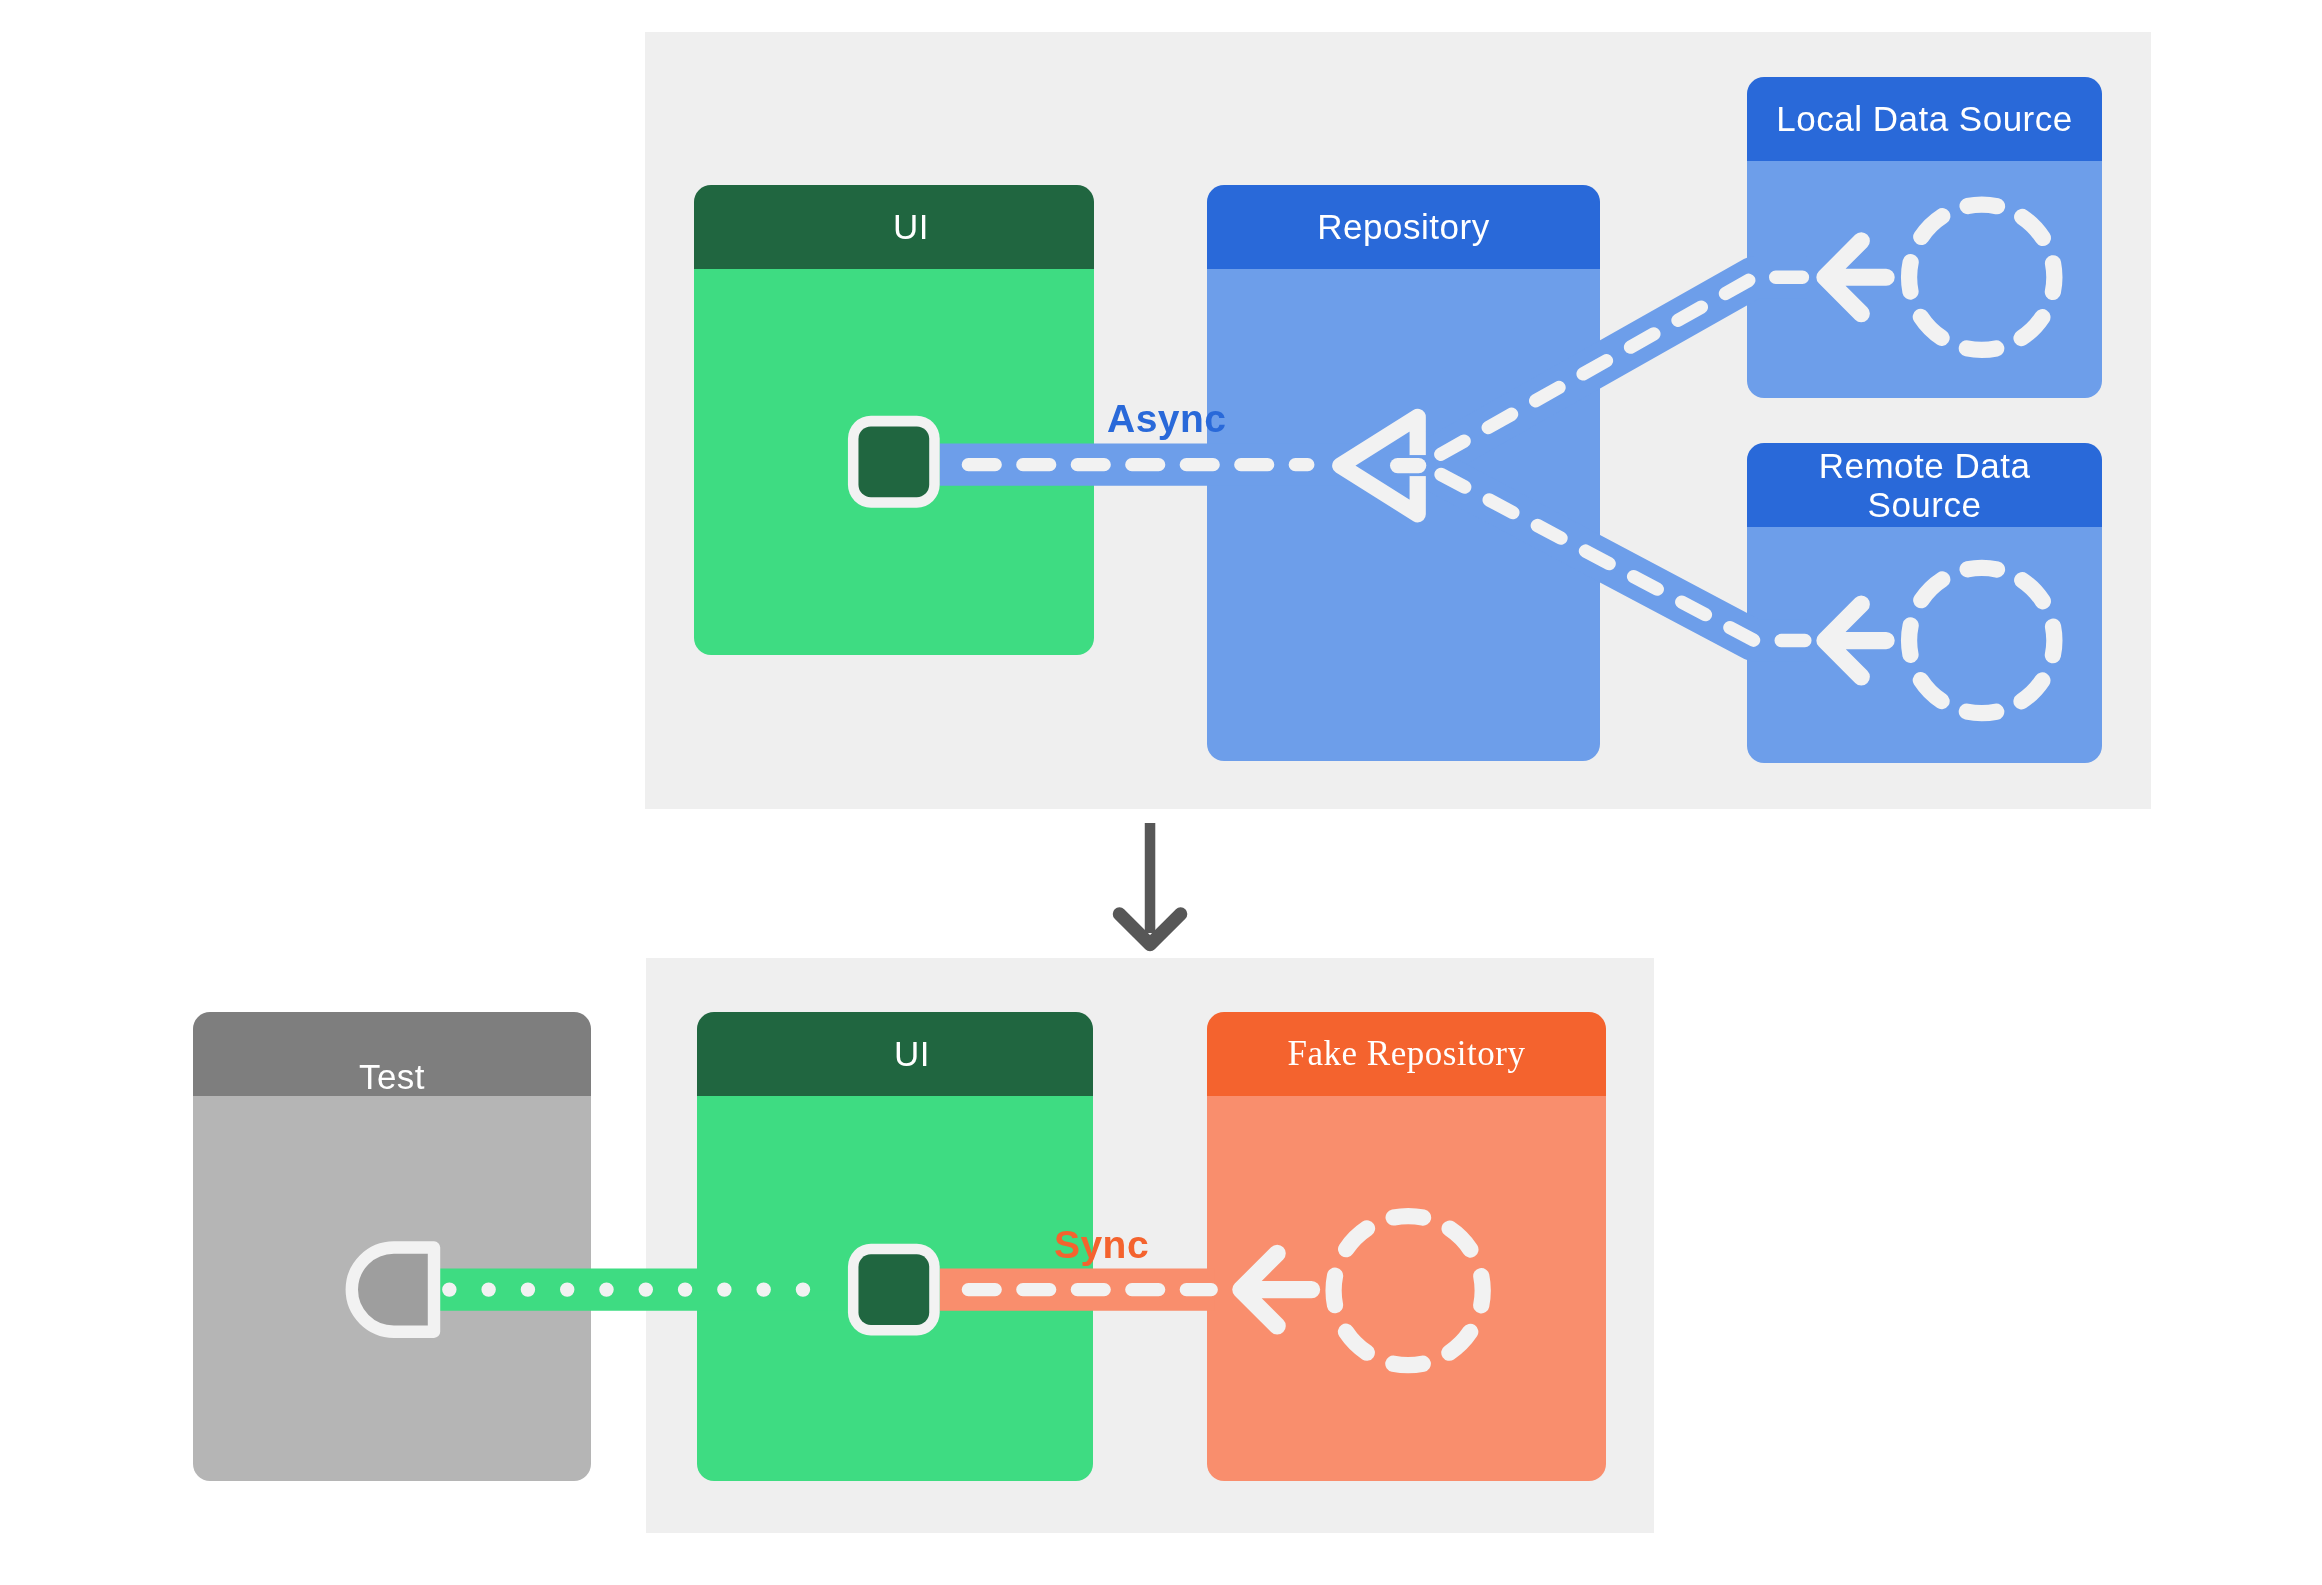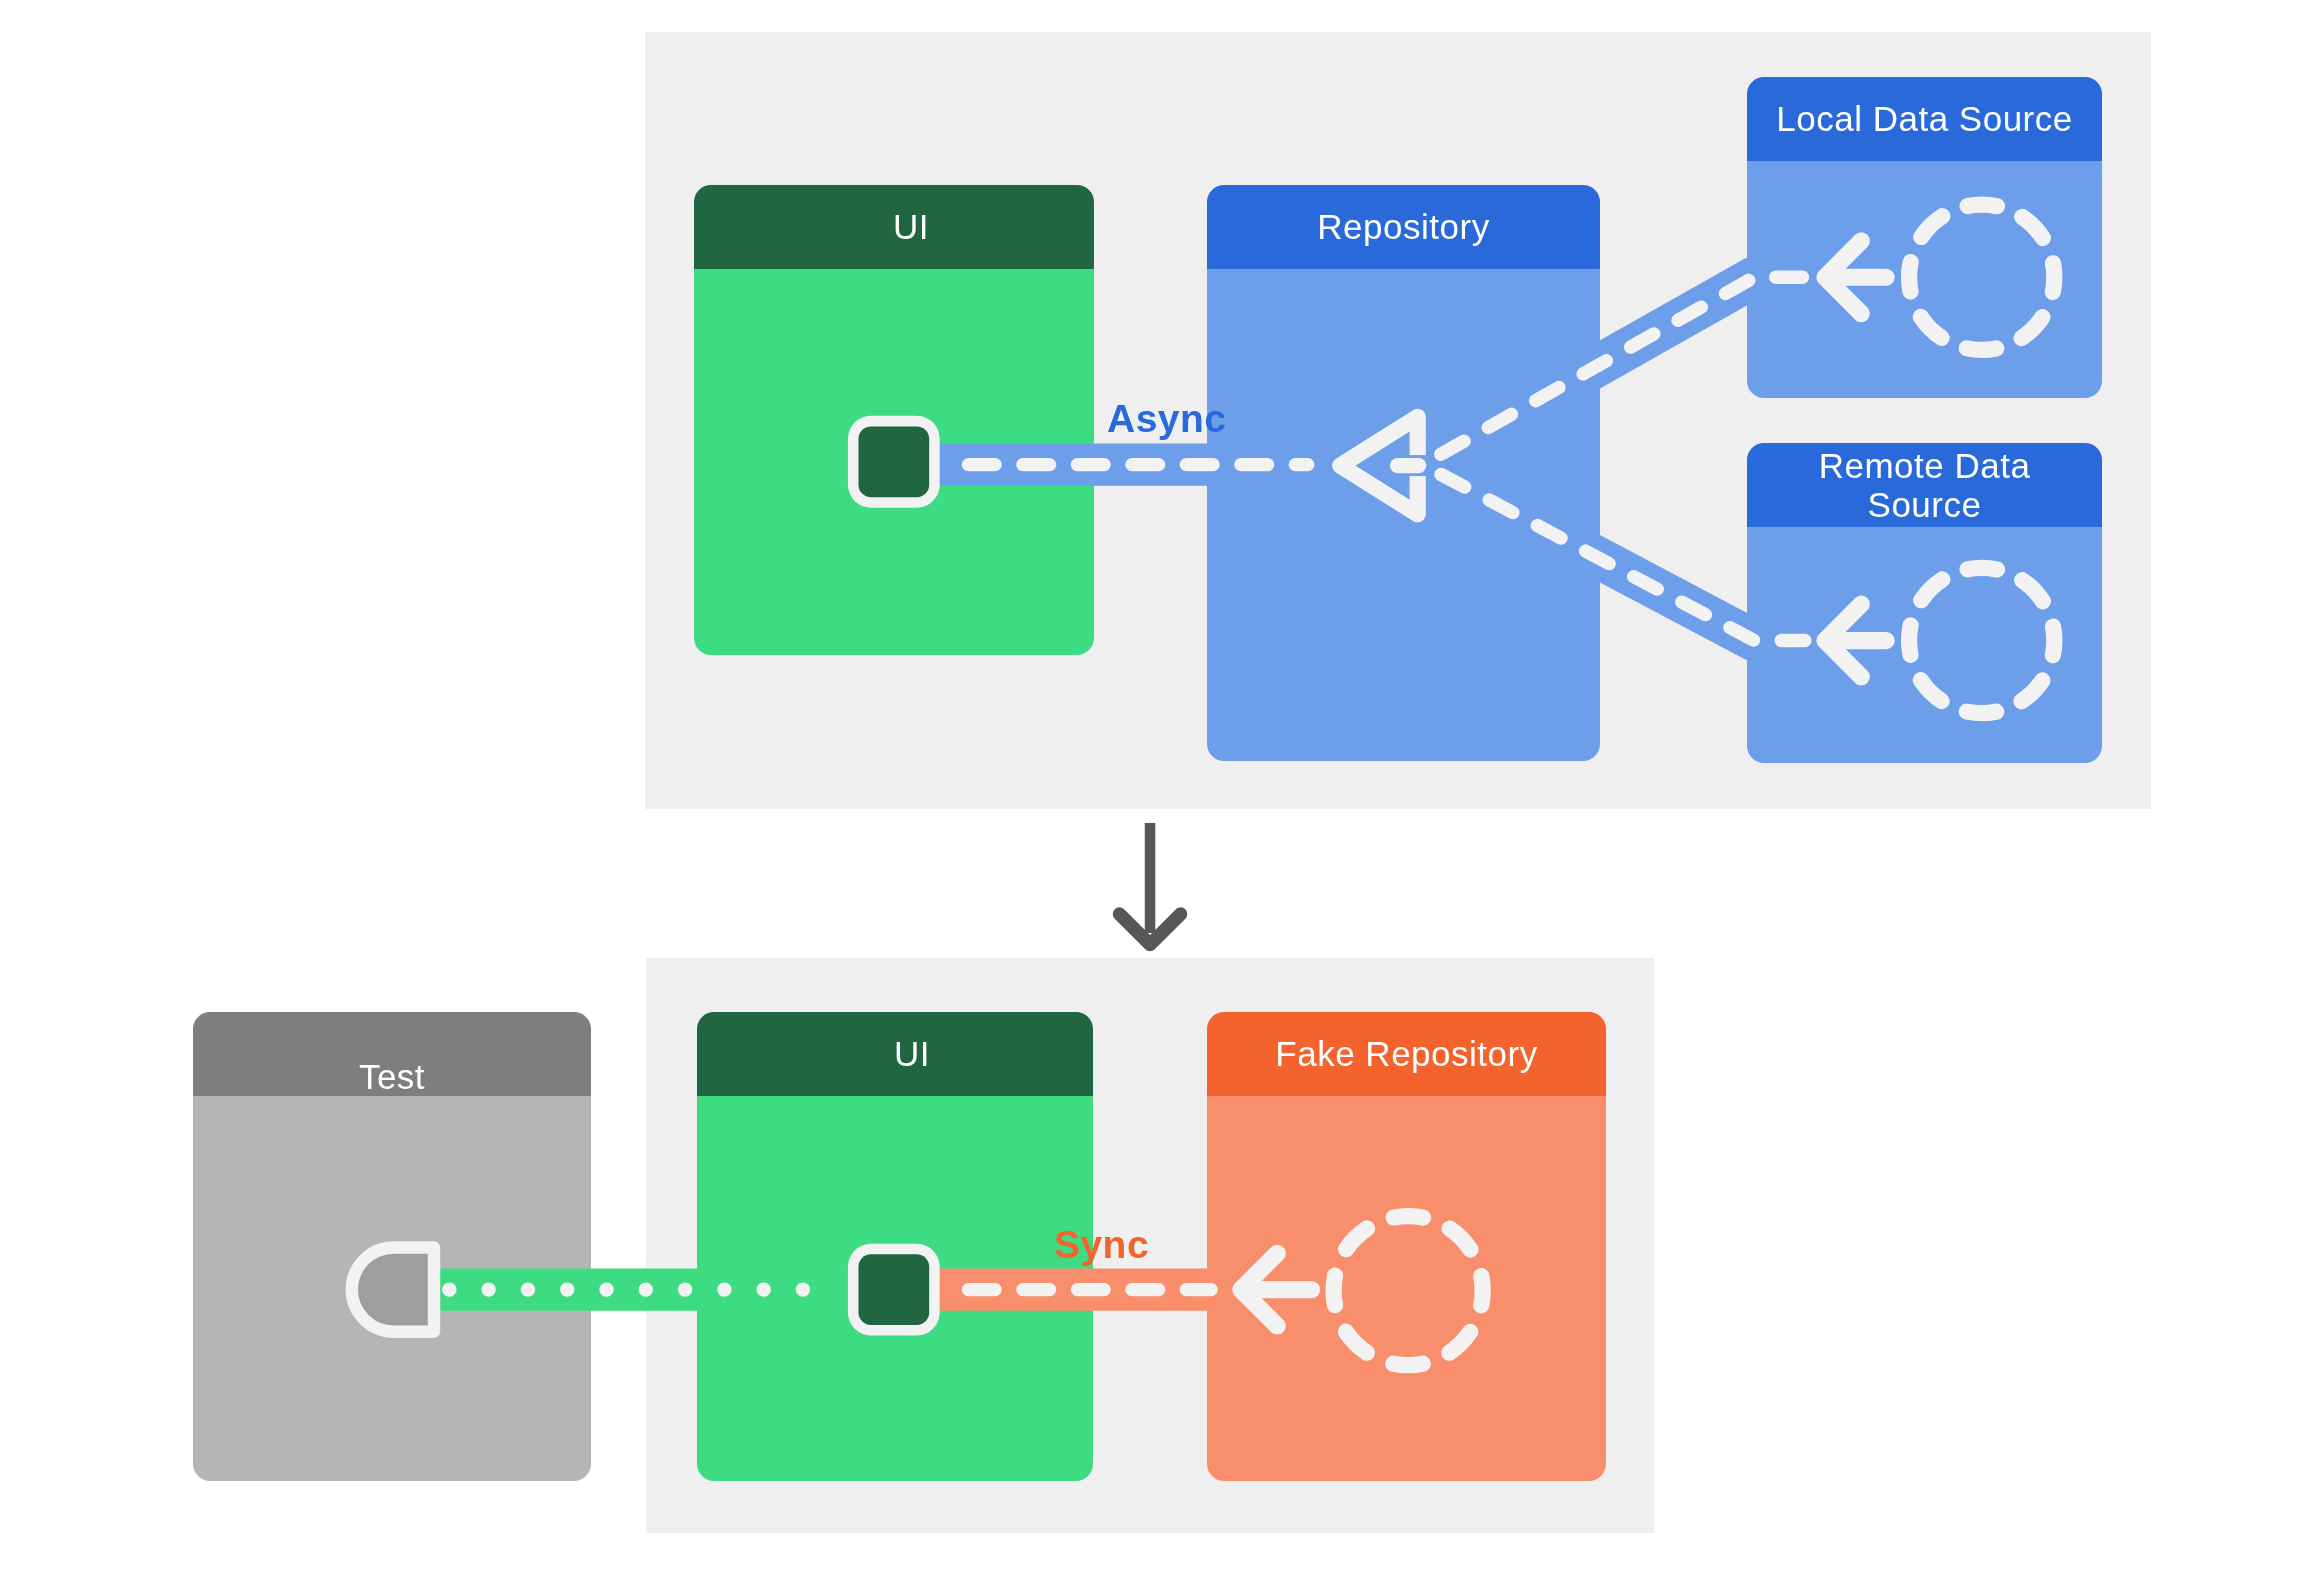--- a/index.html
+++ b/index.html
@@ -40,21 +40,21 @@
     text-align:center;white-space:pre-line;letter-spacing:0.5px;
   }
   .box-body{flex:1 1 auto;}
 
   #box-ui-top{left:694px;top:185px;width:400px;height:470px;}
   #box-repository{left:1207px;top:185px;width:393px;height:576px;}
   #box-local{left:1747px;top:77px;width:355px;height:321px;}
   #box-remote{left:1747px;top:443px;width:355px;height:320px;}
   #box-test{left:193px;top:1012px;width:398px;height:469px;}
   #box-ui-bottom{left:697px;top:1012px;width:396px;height:469px;}
-  #box-fake-repo{left:1207px;top:1012px;width:399px;height:469px;}
+  #box-fake-repo{left:1207px;top:1012px;width:399px;height:469px;font-family:Liberation Serif, serif;}
 
   .h-green{background:var(--green-header);padding-left:34px;}
   .b-green{background:var(--green-body);}
   .h-blue{background:var(--blue-header);}
   .b-blue{background:var(--blue-body);}
   .h-orange{background:var(--orange-header);}
   .b-orange{background:var(--orange-body);}
   .h-gray{background:var(--gray-header);align-items:flex-end;}
   .b-gray{background:var(--gray-body);}
 

